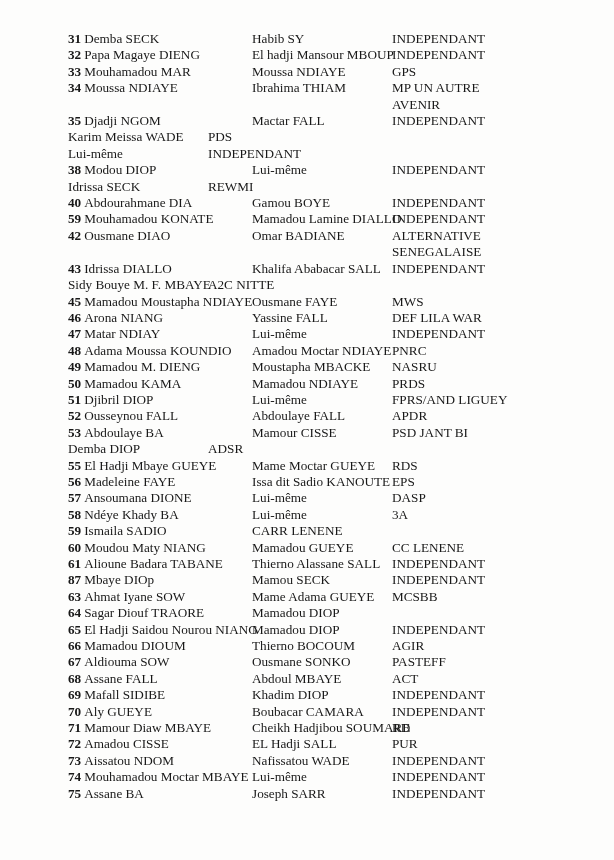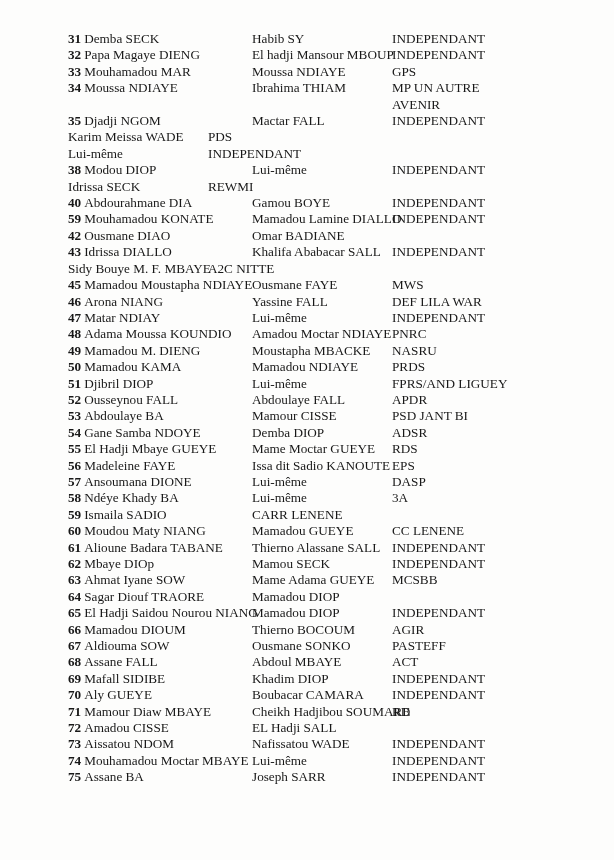--- a/index.html
+++ b/index.html
@@ -131,20 +131,21 @@
     </div>
     <div class="col-b">Mamadou Lamine DIALLO</div>
     <div class="col-c">INDEPENDANT</div>
   </div>
 
   <div class="row">
     <div class="col-a">
       <span class="num">42</span><span>Ousmane DIAO</span>
     </div>
     <div class="col-b">Omar BADIANE</div>
+    <div class="col-c">ALTERNATIVE SENEGALAISE</div>
   </div>
 
   <div class="row">
     <div class="col-a">
       <span class="num">43</span><span>Idrissa DIALLO</span>
     </div>
     <div class="col-b">Khalifa Ababacar SALL</div>
     <div class="col-c">INDEPENDANT</div>
   </div>
 
@@ -219,23 +220,20 @@
 
   <div class="row">
     <div class="col-a">
       <span class="num">53</span><span>Abdoulaye BA</span>
     </div>
     <div class="col-b">Mamour CISSE</div>
     <div class="col-c">PSD JANT BI</div>
   </div>
 
   <div class="row">
-    <div class="col-a">
-      <span class="num">54</span><span>Gane Samba NDOYE</span>
-    </div>
     <div class="col-b">Demba DIOP</div>
     <div class="col-c">ADSR</div>
   </div>
 
   <div class="row">
     <div class="col-a">
       <span class="num">55</span><span>El Hadji Mbaye GUEYE</span>
     </div>
     <div class="col-b">Mame Moctar GUEYE</div>
     <div class="col-c">RDS</div>
@@ -283,21 +281,21 @@
   <div class="row">
     <div class="col-a">
       <span class="num">61</span><span>Alioune Badara TABANE</span>
     </div>
     <div class="col-b">Thierno Alassane SALL</div>
     <div class="col-c">INDEPENDANT</div>
   </div>
 
   <div class="row">
     <div class="col-a">
-      <span class="num">62</span><span>Mbaye DIOp</span>
+      <span class="num">87</span><span>Mbaye DIOp</span>
     </div>
     <div class="col-b">Mamou SECK</div>
     <div class="col-c">INDEPENDANT</div>
   </div>
 
   <div class="row">
     <div class="col-a">
       <span class="num">63</span><span>Ahmat Iyane SOW</span>
     </div>
     <div class="col-b">Mame Adama GUEYE</div>
@@ -365,20 +363,21 @@
     </div>
     <div class="col-b">Cheikh Hadjibou SOUMARE</div>
     <div class="col-c">RD</div>
   </div>
 
   <div class="row">
     <div class="col-a">
       <span class="num">72</span><span>Amadou CISSE</span>
     </div>
     <div class="col-b">EL Hadji SALL</div>
+    <div class="col-c">PUR</div>
   </div>
 
   <div class="row">
     <div class="col-a">
       <span class="num">73</span><span>Aissatou NDOM</span>
     </div>
     <div class="col-b">Nafissatou WADE</div>
     <div class="col-c">INDEPENDANT</div>
   </div>
 

